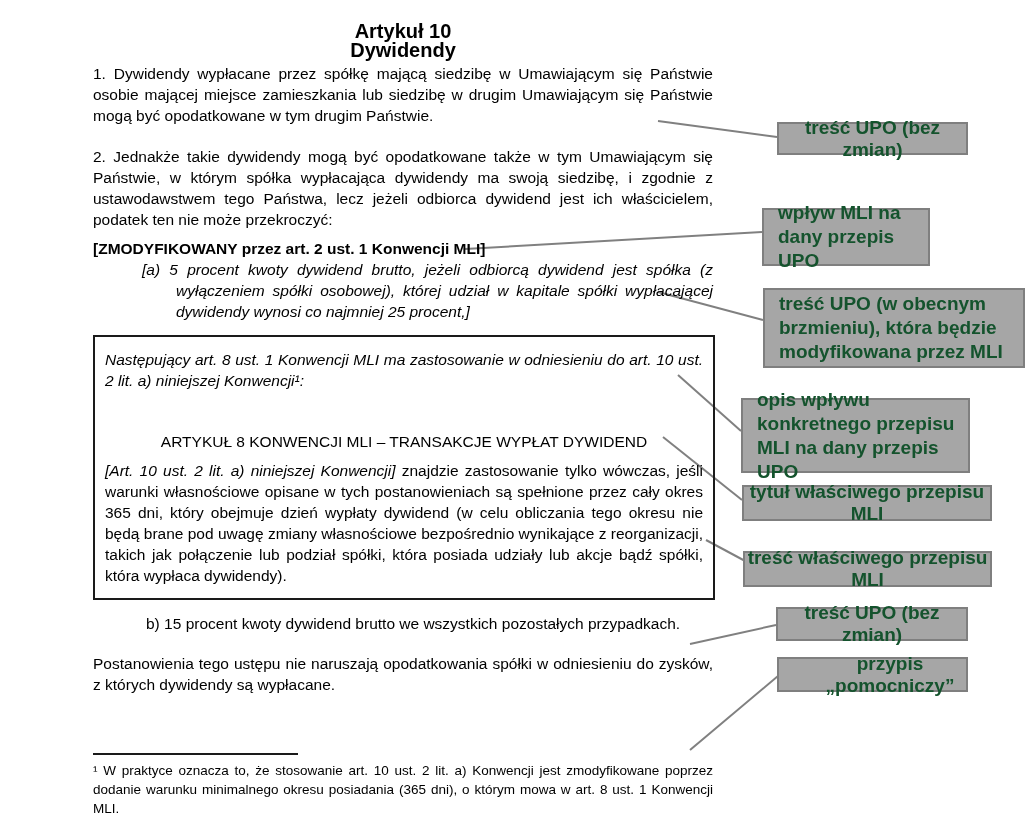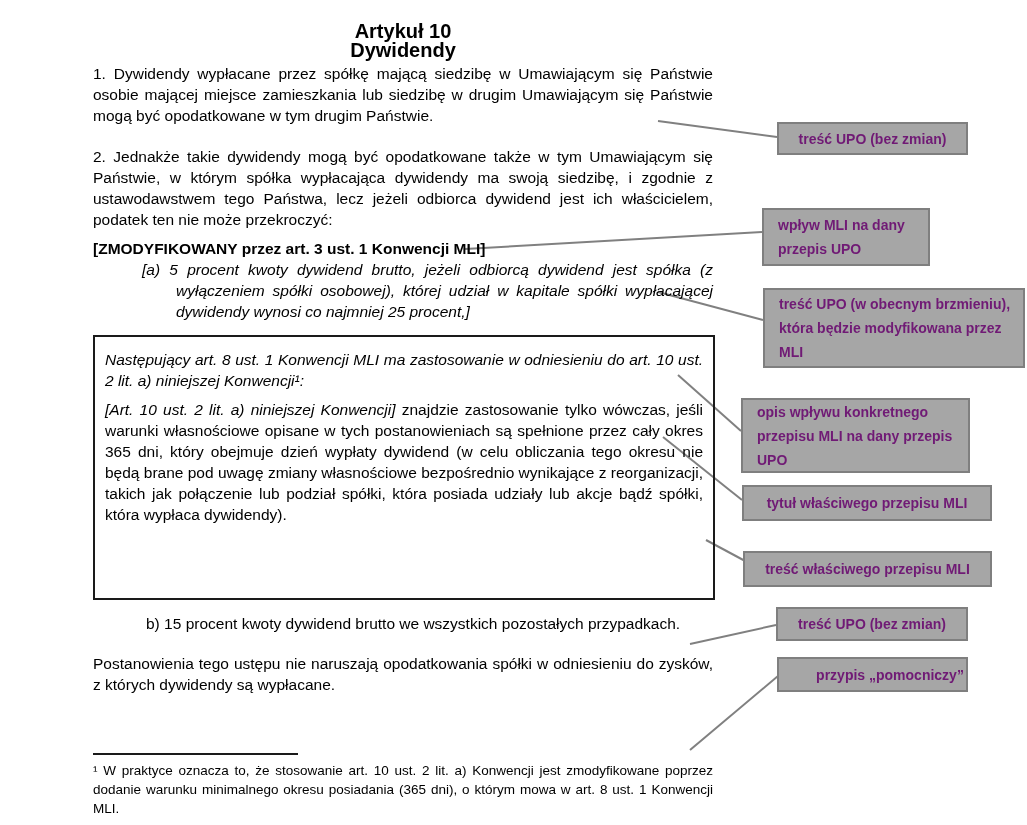--- a/index.html
+++ b/index.html
@@ -35,23 +35,23 @@
   .closing { top: 653px; }
   .footnote-rule { position: absolute; left: 0; top: 753px; width: 205px;
     border-top: 2px solid #1a1a1a; }
   .footnote { position: absolute; left: 0; top: 761px; width: 620px;
     font-size: 13.5px; line-height: 19px; text-align: justify; }
   
   .callout {
     position: absolute;
     background: #a6a6a6;
     border: 2px solid #7f7f7f;
-    color: #701a75;
+    color: #14532d;
     font-weight: bold;
-    font-size: 14px;
+    font-size: 19px;
     display: flex;
     align-items: center;
   }
   .callout.center { justify-content: center; text-align: center; }
   .callout.left { padding-left: 14px; line-height: 24px; text-align: left; }
   .c1 { left: 777px; top: 122px; width: 191px; height: 33px; }
   .c2 { left: 762px; top: 208px; width: 168px; height: 58px; }
   .c3 { left: 763px; top: 288px; width: 262px; height: 80px; }
   .c4 { left: 741px; top: 398px; width: 229px; height: 75px; }
   .c5 { left: 742px; top: 485px; width: 250px; height: 36px; }
@@ -81,26 +81,27 @@
 
     <div class="doc-title">
       <div>Artykuł 10</div>
       <div>Dywidendy</div>
     </div>
 
     <div class="para p1">1. Dywidendy wypłacane przez spółkę mającą siedzibę w Umawiającym się Państwie osobie mającej miejsce zamieszkania lub siedzibę w drugim Umawiającym się Państwie mogą być opodatkowane w tym drugim Państwie.</div>
 
     <div class="para p2">2. Jednakże takie dywidendy mogą być opodatkowane także w tym Umawiającym się Państwie, w którym spółka wypłacająca dywidendy ma swoją siedzibę, i zgodnie z ustawodawstwem tego Państwa, lecz jeżeli odbiorca dywidend jest ich właścicielem, podatek ten nie może przekroczyć:</div>
 
-    <div class="para zmod">[ZMODYFIKOWANY przez art. 3 ust. 1 Konwencji MLI]</div>
+    <div class="para zmod">[ZMODYFIKOWANY przez art. 2 ust. 1 Konwencji MLI]</div>
 
     <div class="para item-a">[a) 5 procent kwoty dywidend brutto, jeżeli odbiorcą dywidend jest spółka (z wyłączeniem spółki osobowej), której udział w kapitale spółki wypłacającej dywidendy wynosi co najmniej 25 procent,]</div>
 
     <div class="mli-frame">
       <div class="mli-intro">Następujący art. 8 ust. 1 Konwencji MLI ma zastosowanie w odniesieniu do art. 10 ust. 2 lit. a) niniejszej Konwencji¹:</div>
+      <div class="mli-heading">ARTYKUŁ 8 KONWENCJI MLI – TRANSAKCJE WYPŁAT DYWIDEND</div>
       <div class="mli-body"><span class="lead">[Art. 10 ust. 2 lit. a) niniejszej Konwencji]</span><span> znajdzie zastosowanie tylko wówczas, jeśli warunki własnościowe opisane w tych postanowieniach są spełnione przez cały okres 365 dni, który obejmuje dzień wypłaty dywidend (w celu obliczania tego okresu nie będą brane pod uwagę zmiany własnościowe bezpośrednio wynikające z reorganizacji, takich jak połączenie lub podział spółki, która posiada udziały lub akcje bądź spółki, która wypłaca dywidendy).</span></div>
     </div>
 
     <div class="para item-b">b) 15 procent kwoty dywidend brutto we wszystkich pozostałych przypadkach.</div>
 
     <div class="para closing">Postanowienia tego ustępu nie naruszają opodatkowania spółki w odniesieniu do zysków, z których dywidendy są wypłacane.</div>
 
     <div class="footnote-rule"></div>
 
     <div class="footnote">¹ W praktyce oznacza to, że stosowanie art. 10 ust. 2 lit. a) Konwencji jest zmodyfikowane poprzez dodanie warunku minimalnego okresu posiadania (365 dni), o którym mowa w art. 8 ust. 1 Konwencji MLI.</div>

